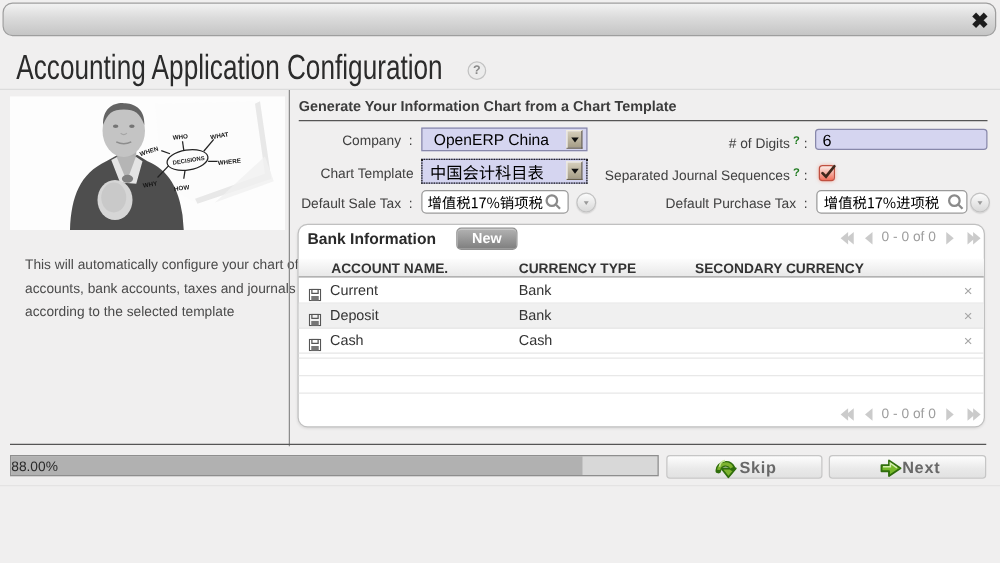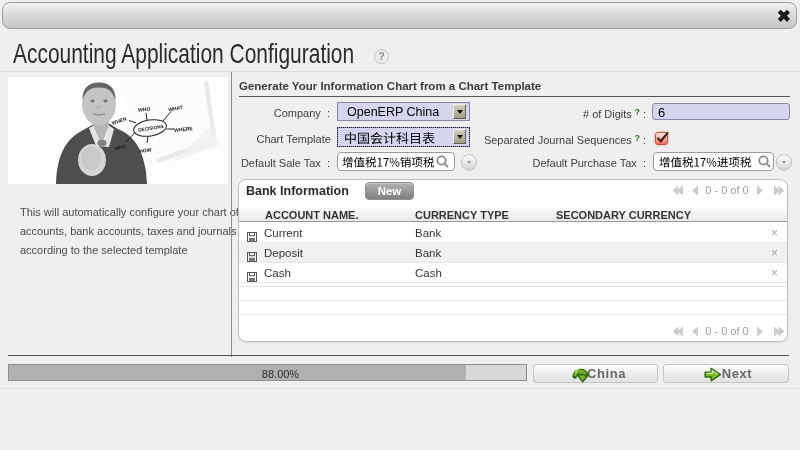--- a/index.html
+++ b/index.html
@@ -30,21 +30,21 @@
 .thead{left:239px;top:207px;width:548px;height:15px;background:linear-gradient(#fdfdfd,#e8e8e8);border-bottom:1px solid #9a9a9a}
 .th{font-size:11px;font-weight:bold;color:#333}
 .row{left:239px;width:548px;height:20px}
 .rowalt{background:#f0f0f0}
 .rowbrd{border-bottom:1px solid #e6e6e6}
 .cell{font-size:11.5px;color:#333}
 .xdel{font-size:12px;color:#a5a5a5}
 .hr2{left:8px;top:354.5px;width:781px;height:1.4px;background:#555}
 .pbar{left:8px;top:364px;width:519px;height:17px;background:#d8d8d8;border:1px solid #8e8e8e}
 .pfill{left:0;top:0;width:457px;height:15px;background:#b1b1b1}
-.ptext{left:12px;top:2.5px;width:519px;text-align:center;font-size:11px;color:#2a2a2a}
+.ptext{left:0;top:2.5px;width:519px;font-size:11px;color:#2a2a2a}
 .btn{height:19px;border:1px solid #c6c6c6;border-radius:3px;background:linear-gradient(#fdfdfd,#e9e9e9 60%,#e2e2e2);
  font-size:13px;font-weight:bold;color:#686868;text-align:center;letter-spacing:0.6px}
 </style></head><body>
 <svg width="0" height="0" style="position:absolute">
     <defs>
       <path id="g0025" d="M205 284C306 284 372 369 372 517C372 663 306 746 205 746C105 746 39 663 39 517C39 369 105 284 205 284ZM205 340C147 340 108 400 108 517C108 634 147 690 205 690C263 690 302 634 302 517C302 400 263 340 205 340ZM226 -13H288L693 746H631ZM716 -13C816 -13 882 71 882 219C882 366 816 449 716 449C616 449 550 366 550 219C550 71 616 -13 716 -13ZM716 43C658 43 618 102 618 219C618 336 658 393 716 393C773 393 814 336 814 219C814 102 773 43 716 43Z"></path>
       <path id="g0031" d="M88 0H490V76H343V733H273C233 710 186 693 121 681V623H252V76H88Z"></path>
       <path id="g0037" d="M198 0H293C305 287 336 458 508 678V733H49V655H405C261 455 211 278 198 0Z"></path>
       <path id="g4e2d" d="M458 840V661H96V186H171V248H458V-79H537V248H825V191H902V661H537V840ZM171 322V588H458V322ZM825 322H537V588H825Z"></path>
       <path id="g4f1a" d="M157 -58C195 -44 251 -40 781 5C804 -25 824 -54 838 -79L905 -38C861 37 766 145 676 225L613 191C652 155 692 113 728 71L273 36C344 102 415 182 477 264H918V337H89V264H375C310 175 234 96 207 72C176 43 153 24 131 19C140 -1 153 -41 157 -58ZM504 840C414 706 238 579 42 496C60 482 86 450 97 431C155 458 211 488 264 521V460H741V530H277C363 586 440 649 503 718C563 656 647 588 741 530C795 496 853 466 910 443C922 463 947 494 963 509C801 565 638 674 546 769L576 809Z"></path>
@@ -251,21 +251,21 @@
       <path d="M108.5,0.5 L114.5,5.5 L108.5,10.5 Z"></path>
     </g>
   </svg>
 <div class="abs pagtxt" style="left:704px;top:324.5px;width:46px;text-align:center;white-space:nowrap">0 - 0 of 0</div>
 <div class="abs hr2"></div>
 <div class="abs" style="left:0;top:388px;width:800px;height:1px;background:#e4e3e3"></div>
 <div class="abs pbar">
     <div class="abs pfill"></div>
     <div class="abs ptext">88.00%</div>
   </div>
-<div class="abs btn" style="left:533px;top:364px;width:125px;line-height:18px;padding-left:22px">China</div>
+<div class="abs btn" style="left:533px;top:364px;width:125px;line-height:18px;padding-left:22px">Skip</div>
 <div class="abs btn" style="left:663px;top:364px;width:126px;line-height:18px;padding-left:22px">Next</div>
 <svg class="abs" style="left:572px;top:365px" width="19" height="19" viewBox="0 0 19 19">
 <path d="M5.2,9.8 L16.6,9.8 L10.7,16.8 Z" fill="#7db32f" stroke="#2f6d0c" stroke-width="1.5" stroke-linejoin="round"></path>
 <path d="M2.7,11.4 A6,6 0 0 1 14,9.4" fill="none" stroke="#2f6d0c" stroke-width="4.6" stroke-linecap="round"></path>
 <path d="M2.9,10.9 A5.6,5.6 0 0 1 13.4,9.2" fill="none" stroke="#7db32f" stroke-width="2.5"></path>
 <path d="M3.7,8.4 A4.7,4.7 0 0 1 8,3.5" fill="none" stroke="#c9e79b" stroke-width="1.3"></path>
   </svg>
 <svg class="abs" style="left:704px;top:366px" width="18" height="18" viewBox="0 0 18 18">
 <path d="M1.2,6.2 L7.2,6.2 L7.2,2.4 L16.4,8.6 L7.2,14.8 L7.2,11 L1.2,11 Z" fill="#76b82a" stroke="#2f6d0c" stroke-width="1.5" stroke-linejoin="round"></path>
 <path d="M2.4,7.3 L8.3,7.3 L8.3,4.6 L13.6,8.3" fill="none" stroke="#d3ecae" stroke-width="1.2"></path>

